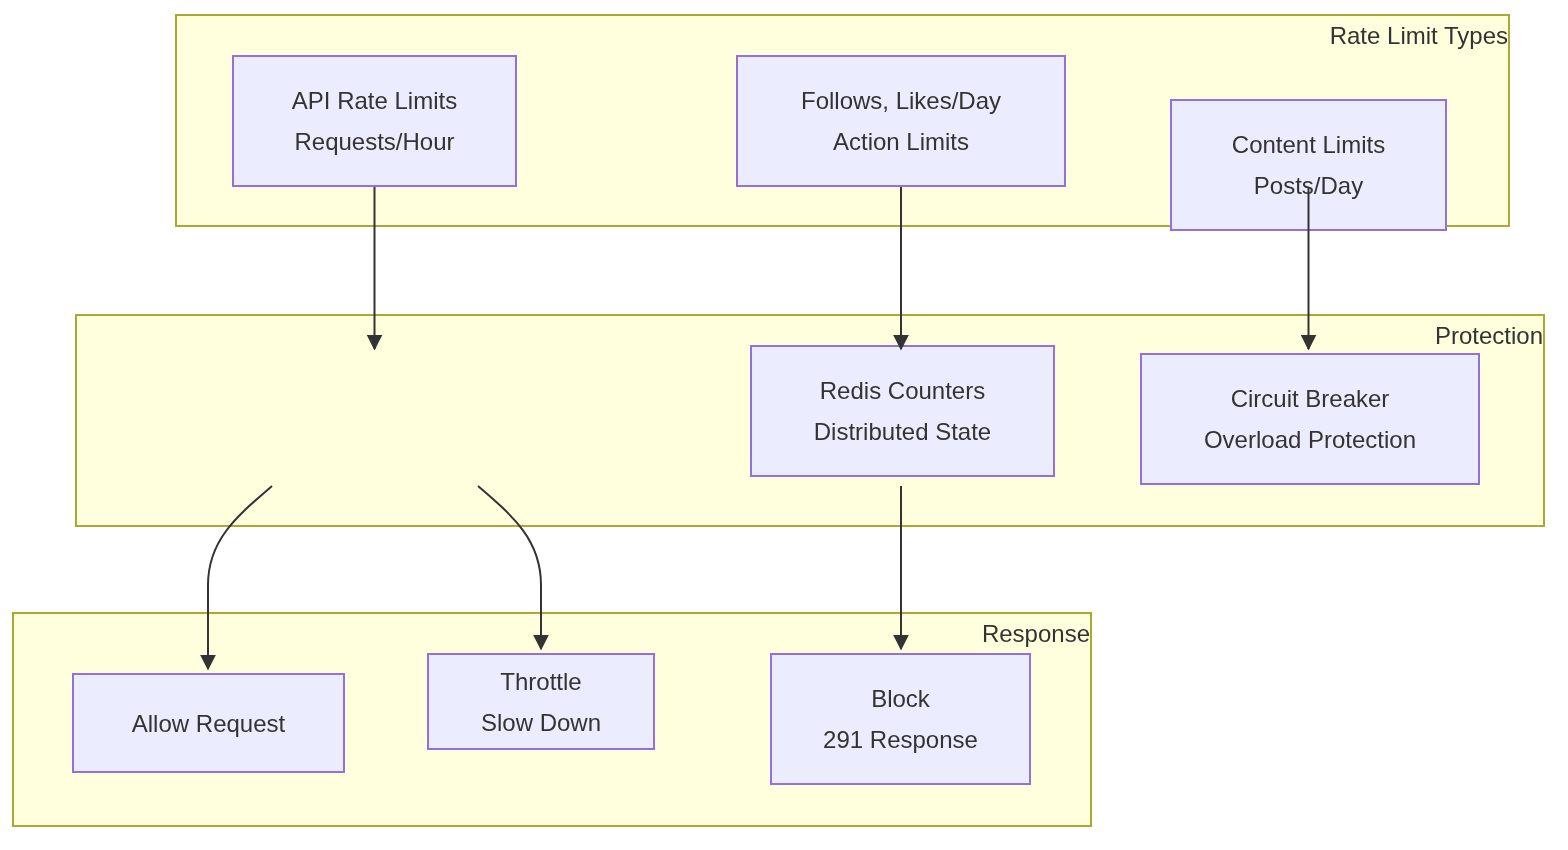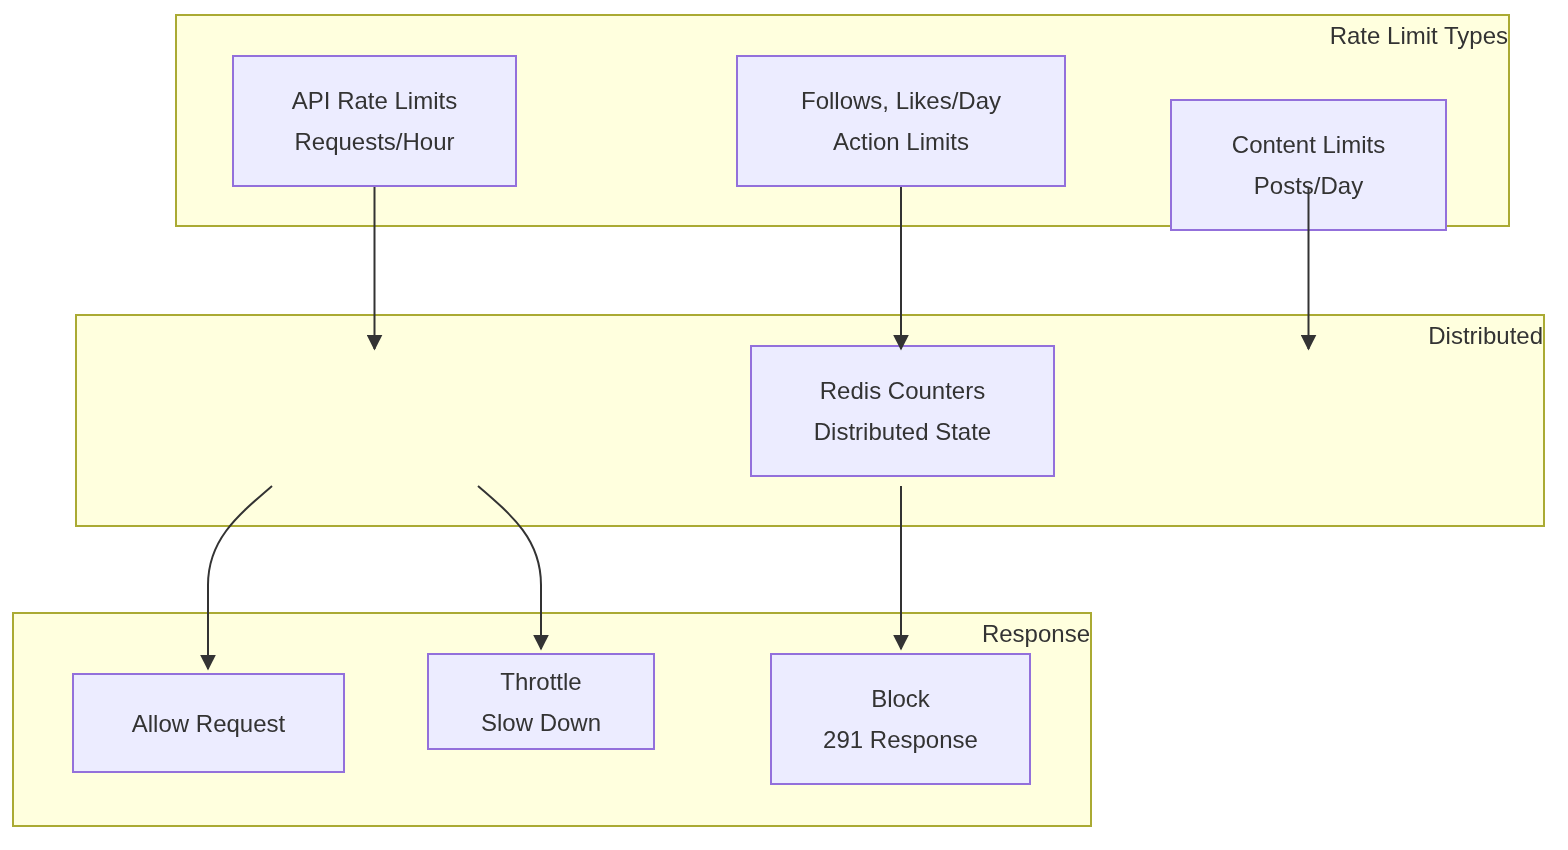--- a/index.html
+++ b/index.html
@@ -89,21 +89,21 @@
 </head>
 <body>
 
 <div class="canvas">
 
   <div class="group" id="g-rate">
     <div class="group-title">Rate Limit Types</div>
   </div>
 
   <div class="group" id="g-enf">
-    <div class="group-title">Distributed</div>
+    <div class="group-title">Protection</div>
   </div>
 
   <div class="group" id="g-resp">
     <div class="group-title">Response</div>
   </div>
 
   <div class="node" id="n-api">
     <div>API Rate Limits</div>
     <div>Requests/Hour</div>
   </div>
@@ -117,20 +117,24 @@
     <div>Content Limits</div>
     <div>Posts/Day</div>
   </div>
 
 
   <div class="node" id="n-redis">
     <div>Redis Counters</div>
     <div>Distributed State</div>
   </div>
 
+  <div class="node" id="n-circuit">
+    <div>Circuit Breaker</div>
+    <div>Overload Protection</div>
+  </div>
 
   <div class="node" id="n-allow">
     <div>Allow Request</div>
   </div>
 
   <div class="node" id="n-throttle">
     <div>Throttle</div>
     <div>Slow Down</div>
   </div>
 

